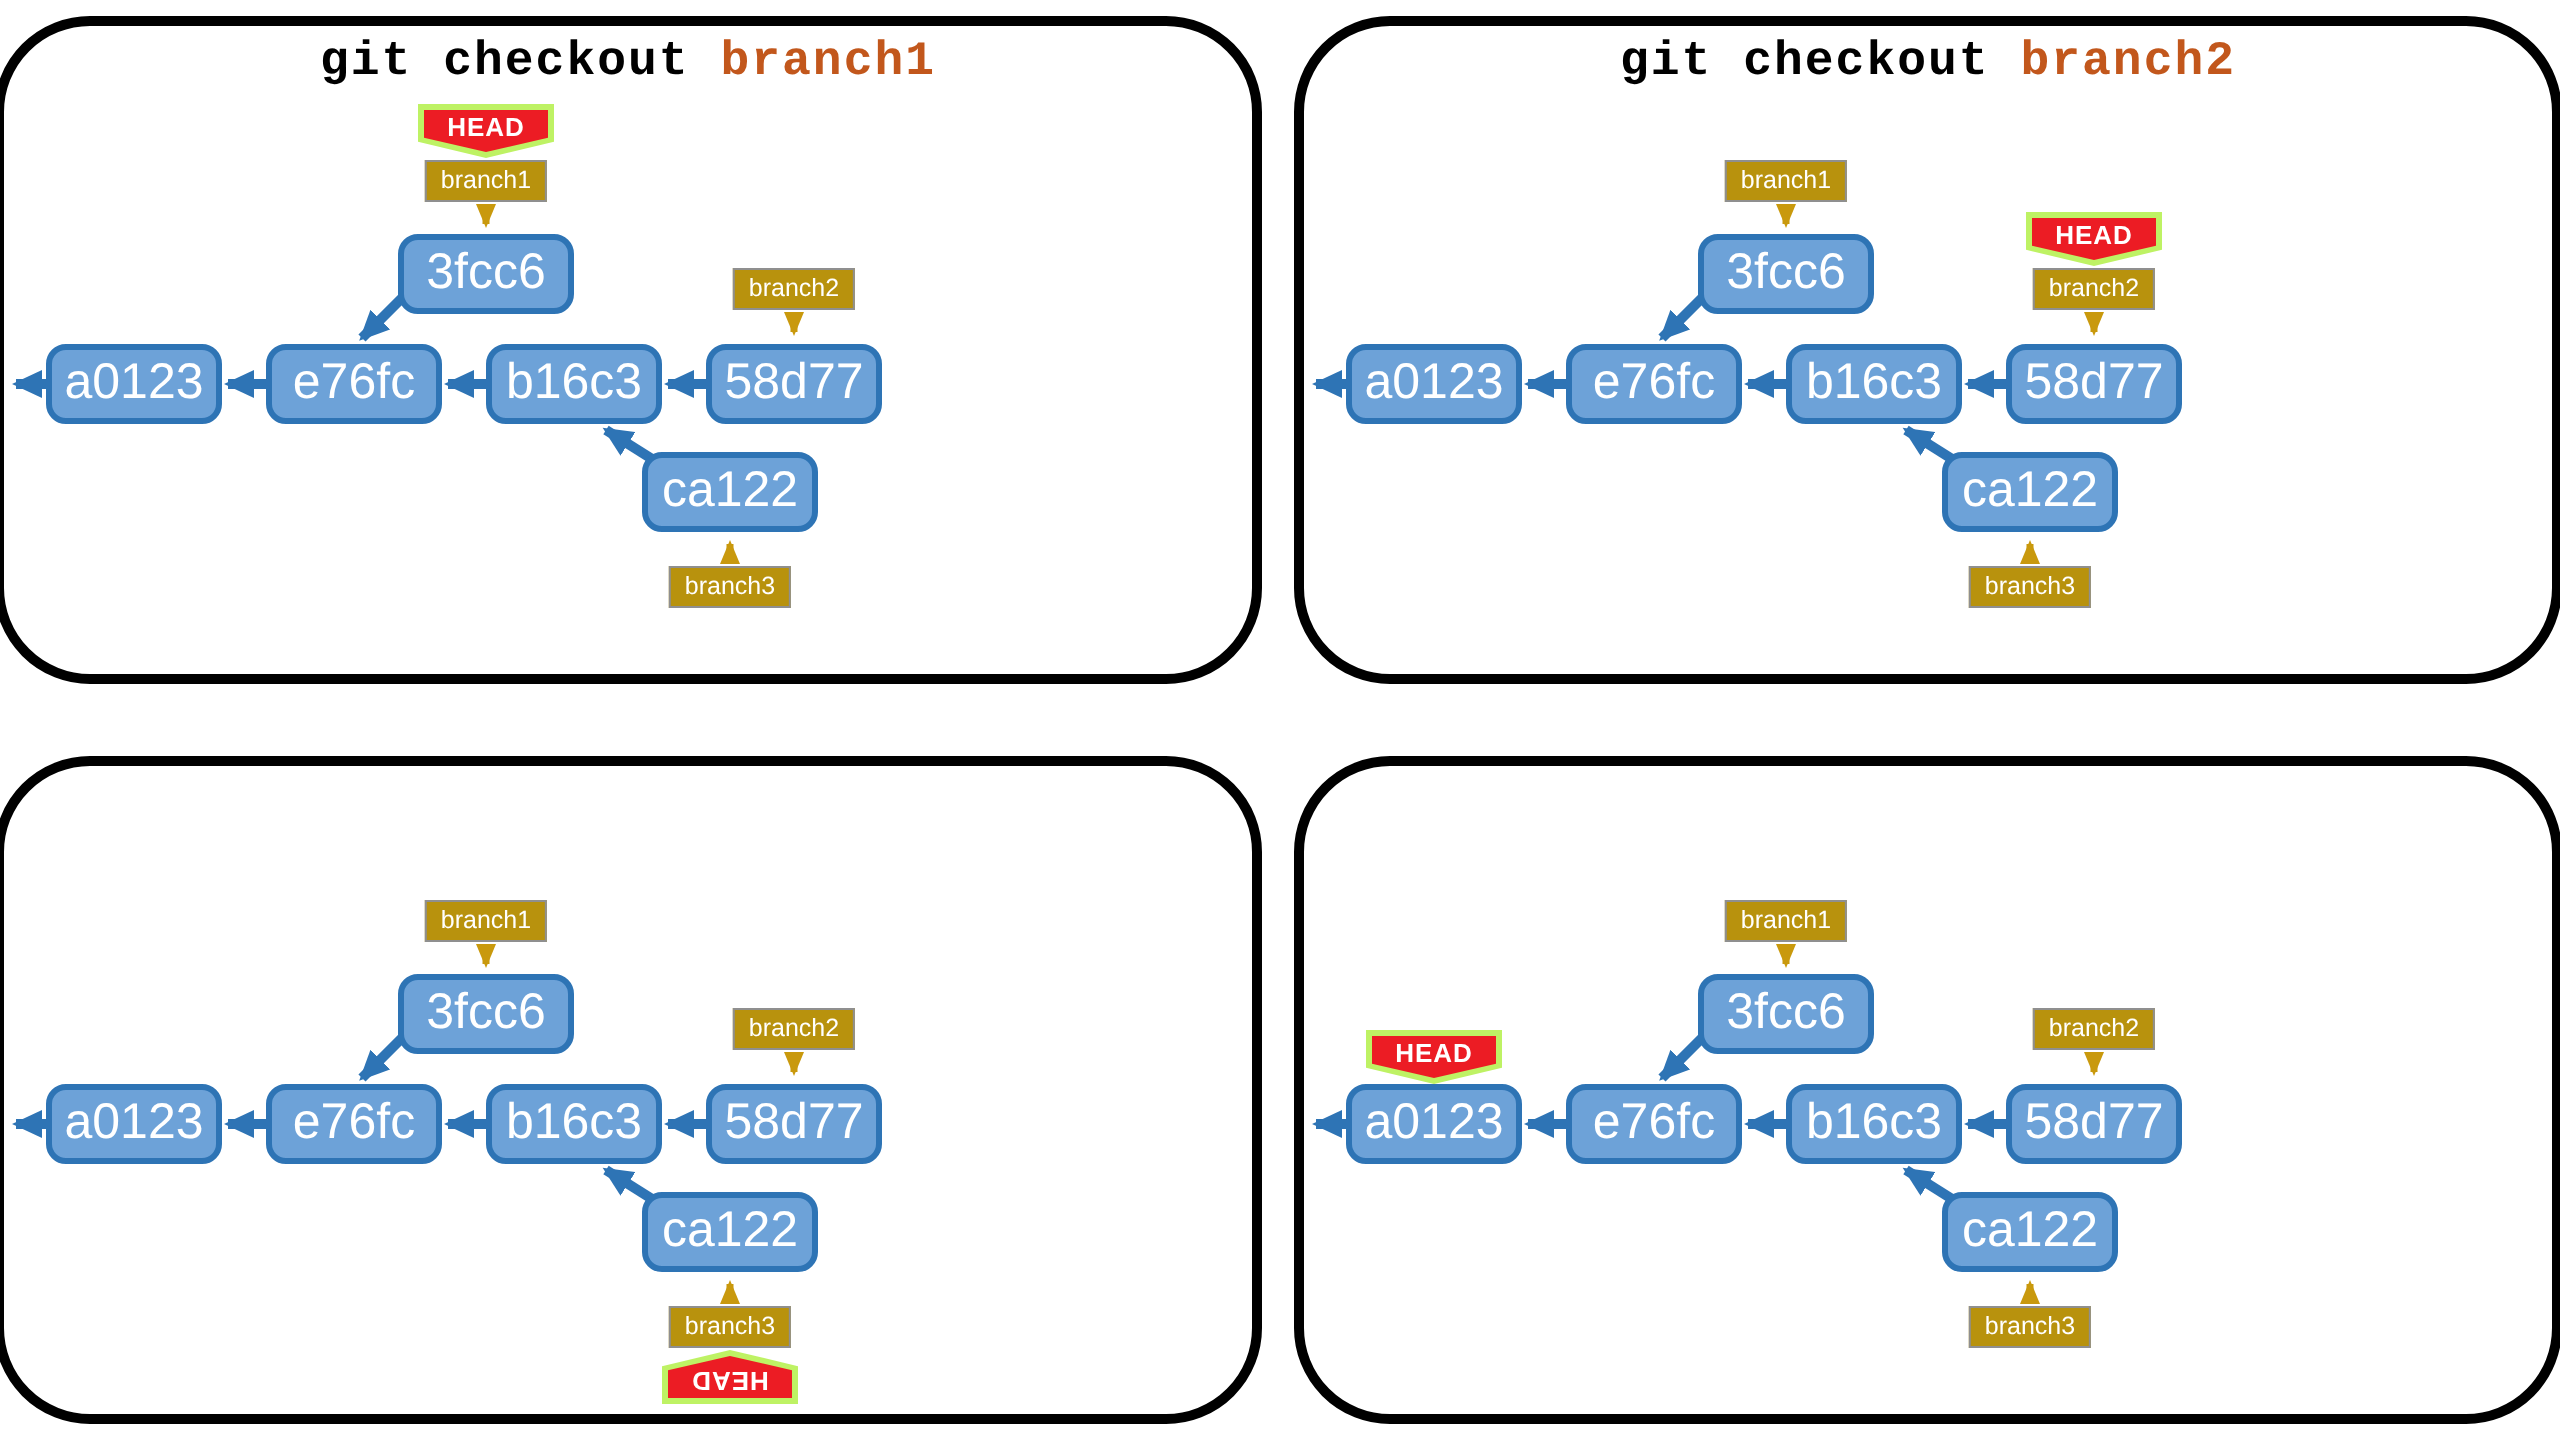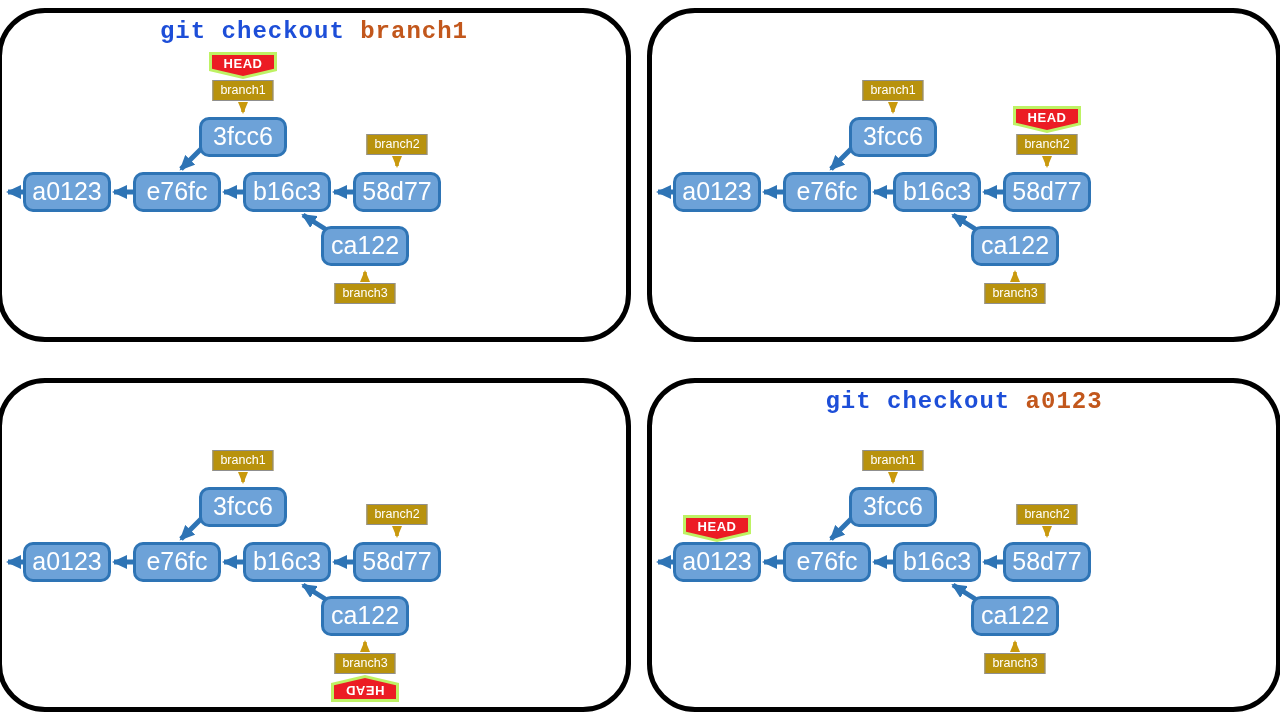--- a/index.html
+++ b/index.html
@@ -3,21 +3,21 @@
 <meta charset="utf-8">
 <style>
   html,body{margin:0;padding:0;background:#fff;}
   body{width:1280px;height:720px;overflow:hidden;position:relative;
        font-family:"Liberation Sans",sans-serif;}
   .panel{position:absolute;width:634px;height:334px;background:#fff;
          border:5px solid #000;border-radius:48px;box-sizing:border-box;}
   .title{position:absolute;top:4px;left:0;width:100%;text-align:center;
          font-family:"Liberation Mono",monospace;font-weight:bold;font-size:24px;
          line-height:30px;white-space:pre;letter-spacing:1px;}
-  .cmd{color:#1d4ed8;}
+  .cmd{color:#000000;}
   .arg{color:#c2571c;}
   .arrows{position:absolute;left:0;top:0;overflow:visible;}
   line.blue{stroke:#2e74b5;stroke-width:5;}
   line.gold{stroke:#c9990d;stroke-width:3.5;}
   .commit{position:absolute;width:88px;height:40px;background:#6da2d8;
           border:3px solid #2e74b5;border-radius:10px;box-sizing:border-box;
           color:#fff;font-size:25px;line-height:33px;text-align:center;}
   .tag{position:absolute;transform:translateX(-50%);background:#b8920d;
        border:1px solid #8f8f8f;color:#fff;font-size:12.5px;line-height:19px;
        height:19px;padding:0 7px;white-space:nowrap;}
@@ -66,20 +66,21 @@
   <div class="tag" style="left:395px;top:121px">branch2</div>
   <div class="tag" style="left:363px;top:270px">branch3</div>
   <div class="head" style="left:207px;top:39px">
     <div class="head-in">
         <span>HEAD</span>
       </div>
   </div>
 </div>
 
 <div class="panel" style="left:647px;top:8px">
+  <div class="title"><span class="cmd">git checkout </span><span class="arg">branch2</span></div>
   <svg class="arrows" width="620" height="330">
     <line class="blue" x1="21" y1="179" x2="6" y2="179" marker-end="url(#ab)"></line>
     <line class="blue" x1="131" y1="179" x2="112" y2="179" marker-end="url(#ab)"></line>
     <line class="blue" x1="241" y1="179" x2="222" y2="179" marker-end="url(#ab)"></line>
     <line class="blue" x1="351" y1="179" x2="332" y2="179" marker-end="url(#ab)"></line>
     <line class="blue" x1="204" y1="131" x2="179" y2="156" marker-end="url(#ab)"></line>
     <line class="blue" x1="328" y1="219" x2="301" y2="202" marker-end="url(#ab)"></line>
     <line class="gold" x1="241" y1="90" x2="241" y2="99" marker-end="url(#ag)"></line>
     <line class="gold" x1="395" y1="144" x2="395" y2="153" marker-end="url(#ag)"></line>
     <line class="gold" x1="363" y1="268" x2="363" y2="259" marker-end="url(#ag)"></line>
@@ -122,21 +123,20 @@
   <div class="tag" style="left:395px;top:121px">branch2</div>
   <div class="tag" style="left:363px;top:270px">branch3</div>
   <div class="head flipped" style="left:329px;top:292px">
     <div class="head-in">
         <span>HEAD</span>
       </div>
   </div>
 </div>
 
 <div class="panel" style="left:647px;top:378px">
-  <div class="title"><span class="cmd">git checkout </span><span class="arg">a0123</span></div>
   <svg class="arrows" width="620" height="330">
     <line class="blue" x1="21" y1="179" x2="6" y2="179" marker-end="url(#ab)"></line>
     <line class="blue" x1="131" y1="179" x2="112" y2="179" marker-end="url(#ab)"></line>
     <line class="blue" x1="241" y1="179" x2="222" y2="179" marker-end="url(#ab)"></line>
     <line class="blue" x1="351" y1="179" x2="332" y2="179" marker-end="url(#ab)"></line>
     <line class="blue" x1="204" y1="131" x2="179" y2="156" marker-end="url(#ab)"></line>
     <line class="blue" x1="328" y1="219" x2="301" y2="202" marker-end="url(#ab)"></line>
     <line class="gold" x1="241" y1="90" x2="241" y2="99" marker-end="url(#ag)"></line>
     <line class="gold" x1="395" y1="144" x2="395" y2="153" marker-end="url(#ag)"></line>
     <line class="gold" x1="363" y1="268" x2="363" y2="259" marker-end="url(#ag)"></line>

